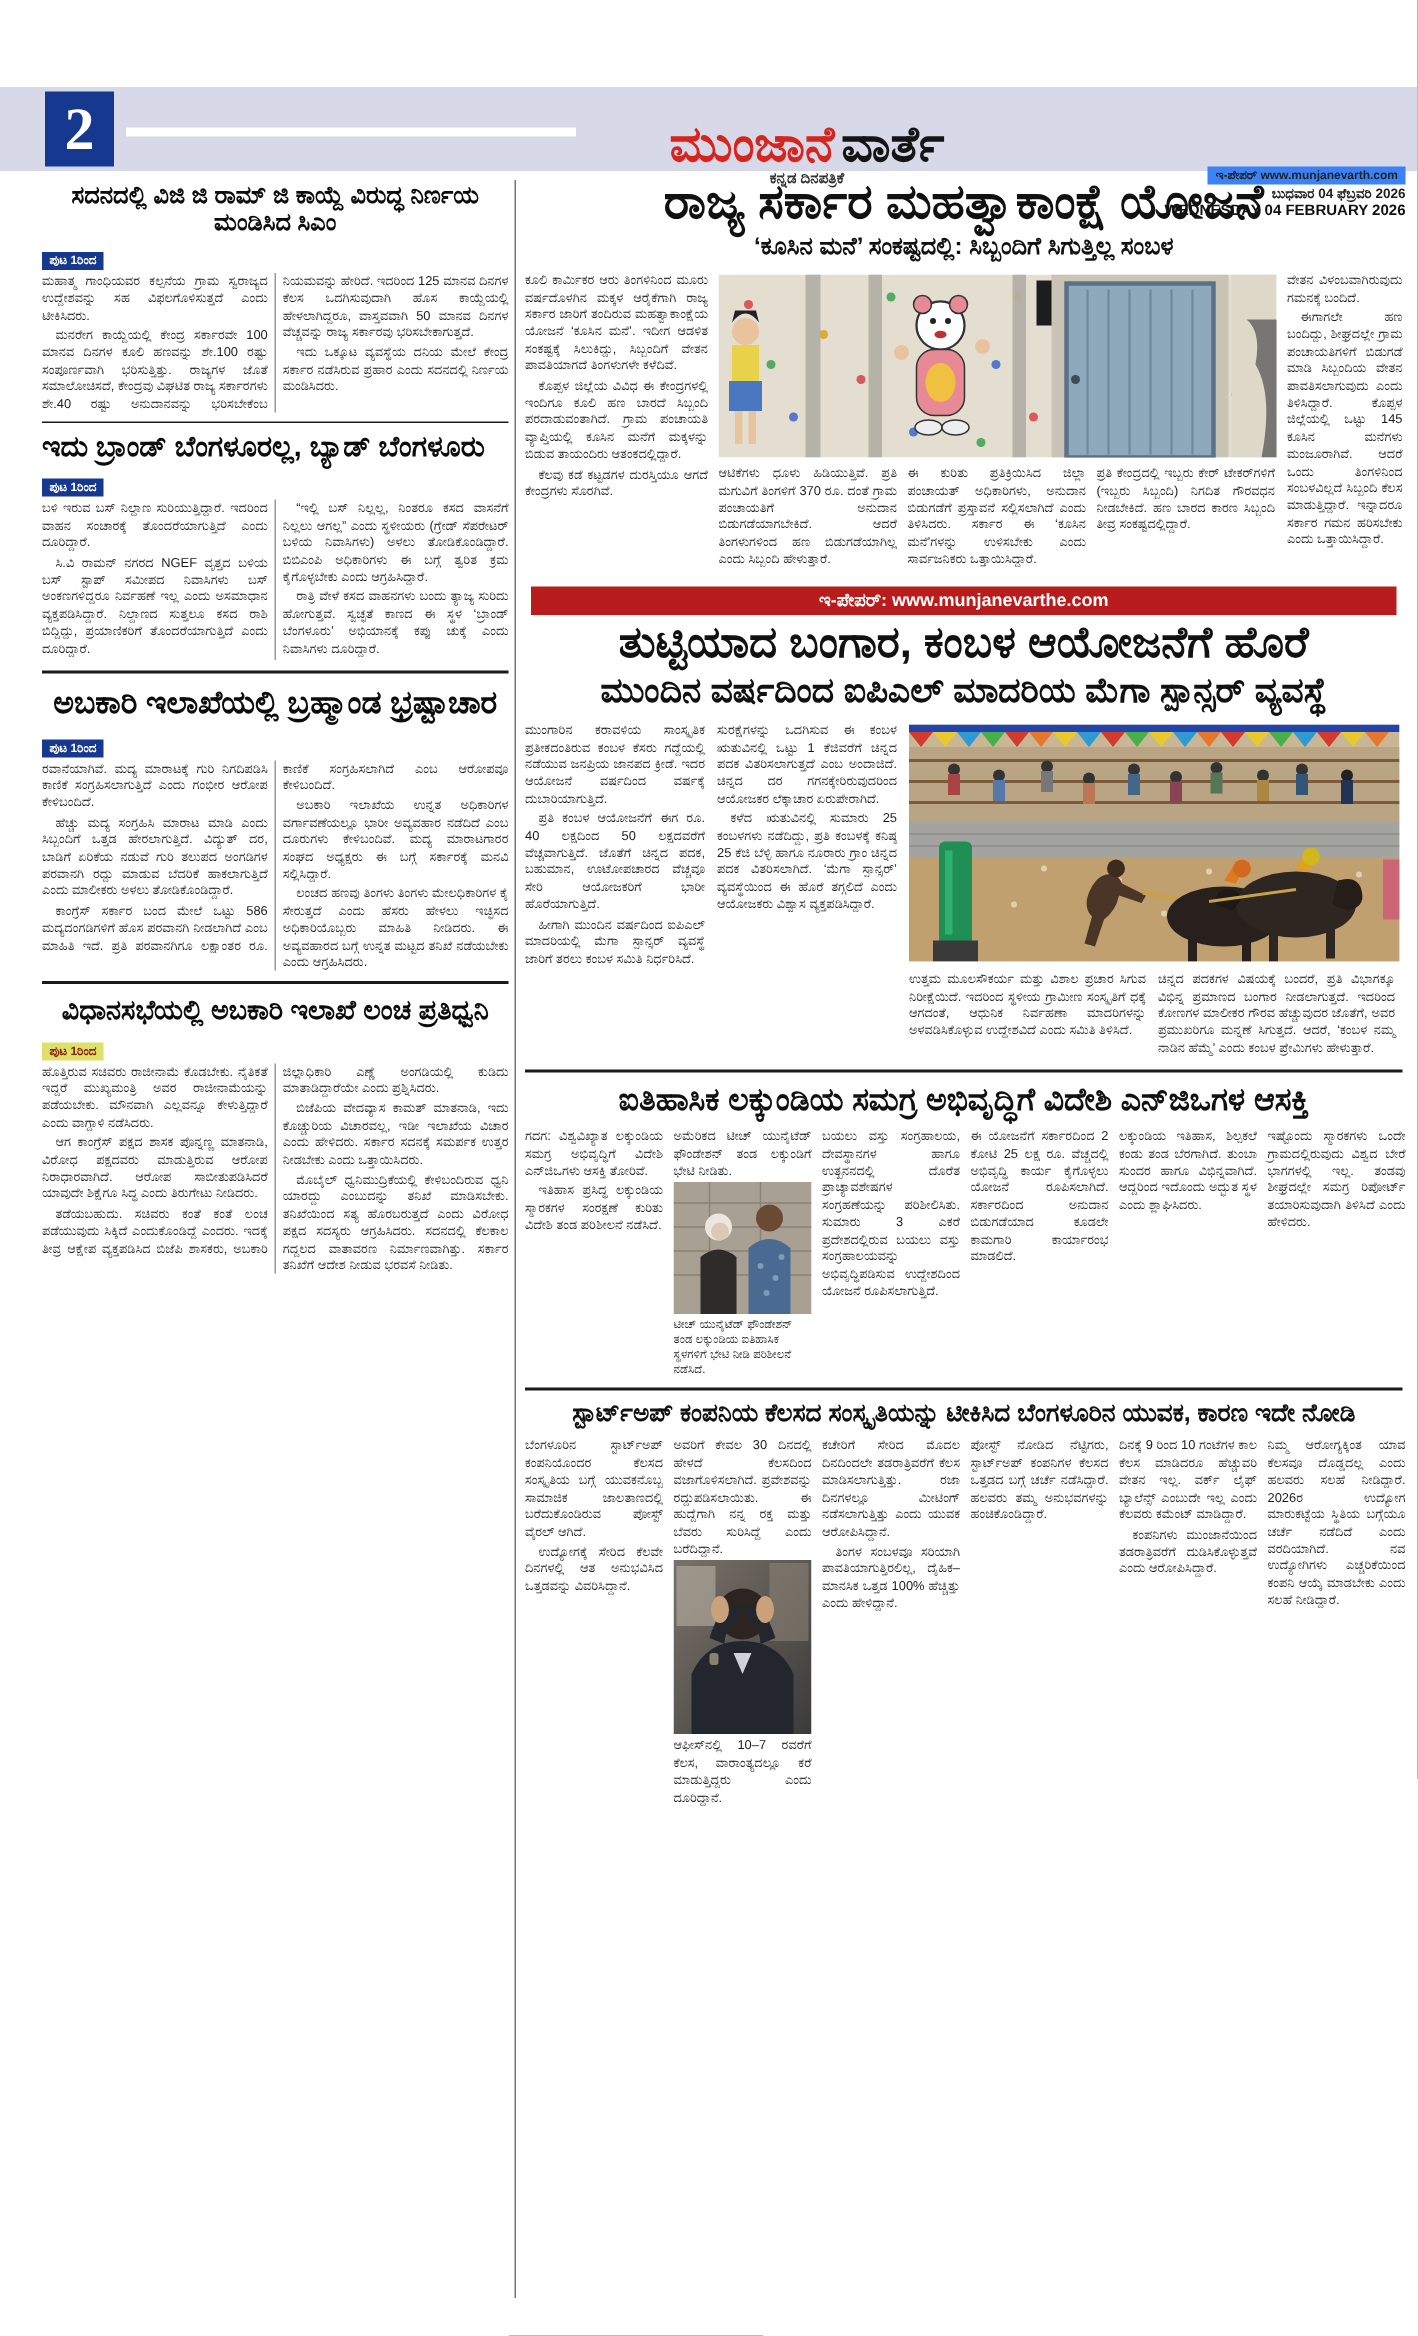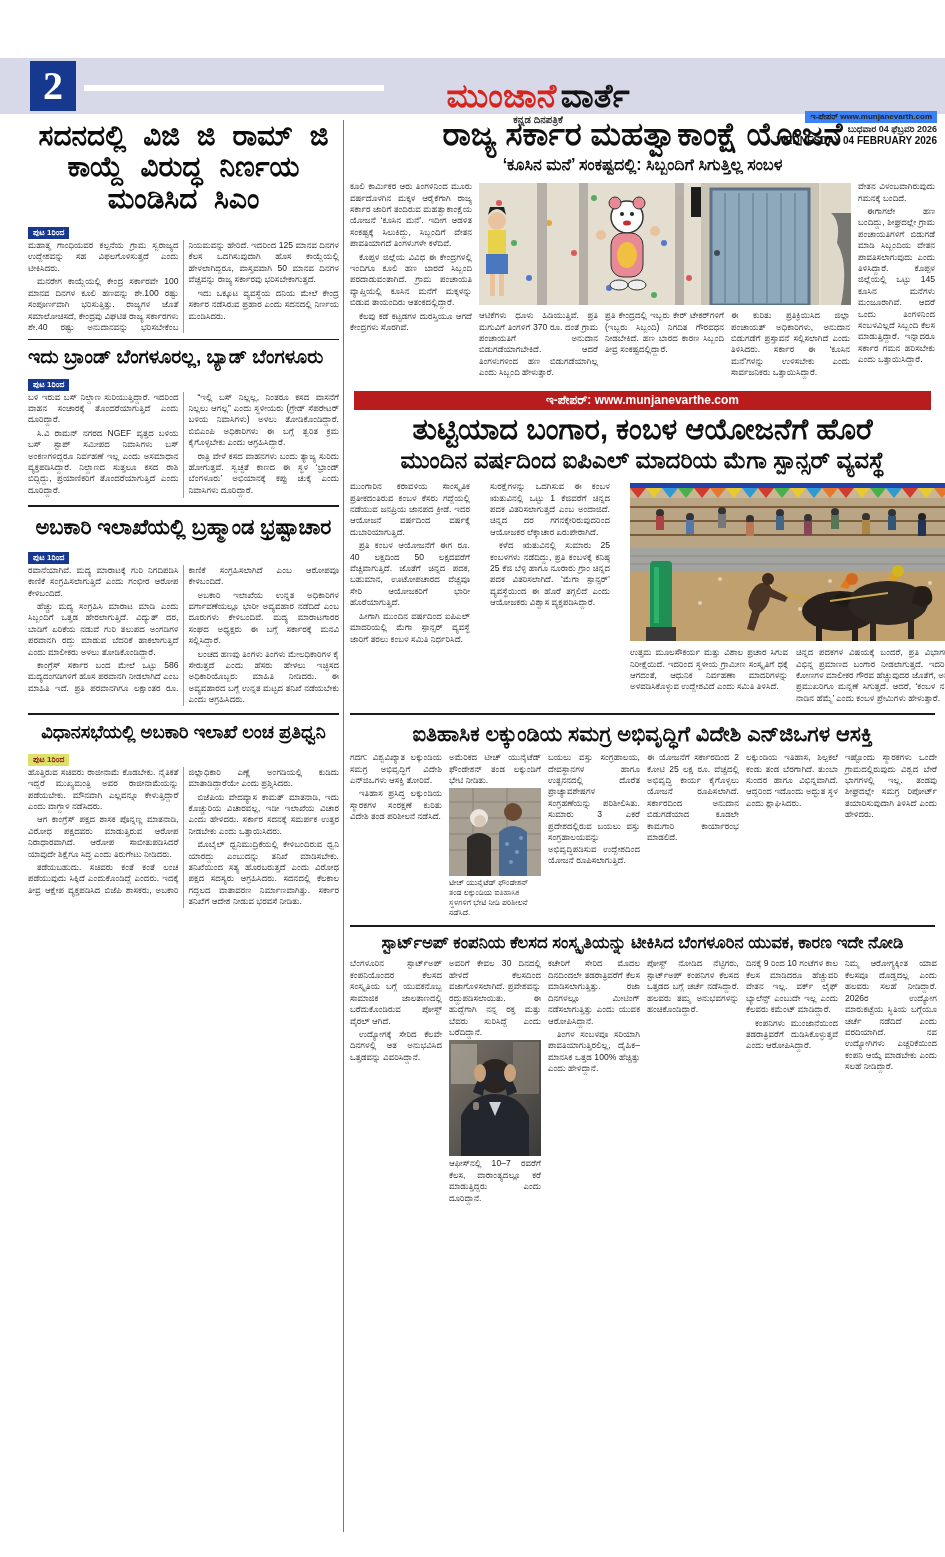--- a/index.html
+++ b/index.html
@@ -18,21 +18,21 @@
   .epaper-box{display:inline-block;background:#3b82f6;font-size:8px;font-weight:bold;color:#222;
               padding:1px 5px;margin-bottom:1px;margin-top:48px;}
   .date-kn{font-size:9px;font-weight:bold;color:#222;}
   .date-en{font-size:10px;font-weight:bold;color:#111;}
   
   .leftcol{position:absolute;left:28px;top:120px;width:311px;}
   .vrule{position:absolute;left:343px;top:120px;height:1412px;border-left:1px solid #777;}
   .rightcol{position:absolute;left:350px;top:118px;width:585px;}
   
   .headline{font-weight:bold;color:#0c0c0c;text-align:center;line-height:1.12;}
-  .hl-l1{font-size:28px;padding:2px 0 6px;font-family:Liberation Mono, monospace;}
+  .hl-l1{font-size:16px;padding:2px 0 6px;}
   .hl-l2{font-size:19px;text-align:left;padding:4px 0 6px;}
   .hl-l3{font-size:21px;padding:6px 0 8px;}
   .hl-l4{font-size:18px;padding:5px 0 7px;}
   .bodytext{font-size:8.6px;line-height:11.4px;text-align:justify;color:#1c1c1c;}
   .cols2{column-count:2;column-gap:10px;column-rule:1px solid #9a9a9a;}
   .bodytext p{margin:0 0 2px 0;text-indent:9px;}
   .bodytext p:first-child{text-indent:0;}
   .tag{display:inline-block;background:#16388f;color:#fff;font-size:8px;font-weight:bold;
        padding:1px 5px;margin-right:5px;vertical-align:1px;}
   .tag.yellow{background:#dde06a;color:#8a1d12;}
@@ -47,21 +47,21 @@
   .r1-right{width:77px;flex:none;}
   .r1-below{display:flex;gap:7px;margin-top:5px;}
   .r1-below .bc{width:119px;flex:none;}
   .photo{display:block;}
   
   .epaper-bar{background:#b91c1c;color:#fff;text-align:center;font-weight:bold;font-size:12px;
               height:19px;line-height:19px;margin:10px 4px 4px;}
   
   .hl-k1{font-size:29px;font-weight:bold;text-align:center;line-height:1.08;margin-top:2px;}
   .hl-k2{font-size:23px;font-weight:bold;text-align:center;line-height:1.1;margin-top:3px;}
-  .k-grid{display:flex;gap:20px;margin-top:8px;}
+  .k-grid{display:flex;gap:8px;margin-top:8px;}
   .k-c1,.k-c2{width:120px;flex:none;}
   .k-right{width:327px;flex:none;}
   .k-below{display:flex;gap:8px;margin-top:6px;}
   .k-below .bc{width:158px;flex:none;}
   
   .hl-ngo{font-size:21px;font-weight:bold;text-align:center;padding:5px 0 6px;}
   .hl-start{font-size:16.5px;font-weight:bold;text-align:center;padding:4px 0 6px;}
   .wide-grid{display:flex;gap:7px;}
   .wide-grid .wc{width:92px;flex:none;}
   .caption{font-size:7.8px;line-height:10px;font-weight:normal;color:#222;text-align:left;margin-top:2px;}
@@ -225,24 +225,24 @@
             <circle cx="238" cy="70" r="3" fill="#3c4c58"></circle>
 
             <rect x="342" y="0" width="30" height="122" fill="#ded8c8"></rect>
             <path d="M352 30 q10 8 6 30 q12 20 4 62 l14 0 0 -92 z" fill="#555" opacity="0.75"></path>
           </svg>
           <div class="r1-below">
             <div class="bc bodytext">
                 <p>ಆಟಿಕೆಗಳು ಧೂಳು ಹಿಡಿಯುತ್ತಿವೆ. ಪ್ರತಿ ಮಗುವಿಗೆ ತಿಂಗಳಿಗೆ 370 ರೂ. ದಂತೆ ಗ್ರಾಮ ಪಂಚಾಯತಿಗೆ ಅನುದಾನ ಬಿಡುಗಡೆಯಾಗಬೇಕಿದೆ. ಆದರೆ ತಿಂಗಳುಗಳಿಂದ ಹಣ ಬಿಡುಗಡೆಯಾಗಿಲ್ಲ ಎಂದು ಸಿಬ್ಬಂದಿ ಹೇಳುತ್ತಾರೆ.</p>
               </div>
             <div class="bc bodytext">
-                <p>ಪ್ರತಿ ಕೇಂದ್ರದಲ್ಲಿ ಇಬ್ಬರು ಕೇರ್ ಟೇಕರ್‌ಗಳಿಗೆ (ಇಬ್ಬರು ಸಿಬ್ಬಂದಿ) ನಿಗದಿತ ಗೌರವಧನ ನೀಡಬೇಕಿದೆ. ಹಣ ಬಾರದ ಕಾರಣ ಸಿಬ್ಬಂದಿ ತೀವ್ರ ಸಂಕಷ್ಟದಲ್ಲಿದ್ದಾರೆ.</p>
+                <p>ಈ ಕುರಿತು ಪ್ರತಿಕ್ರಿಯಿಸಿದ ಜಿಲ್ಲಾ ಪಂಚಾಯತ್ ಅಧಿಕಾರಿಗಳು, ಅನುದಾನ ಬಿಡುಗಡೆಗೆ ಪ್ರಸ್ತಾವನೆ ಸಲ್ಲಿಸಲಾಗಿದೆ ಎಂದು ತಿಳಿಸಿದರು. ಸರ್ಕಾರ ಈ ‘ಕೂಸಿನ ಮನೆ’ಗಳನ್ನು ಉಳಿಸಬೇಕು ಎಂದು ಸಾರ್ವಜನಿಕರು ಒತ್ತಾಯಿಸಿದ್ದಾರೆ.</p>
               </div>
             <div class="bc bodytext">
-                <p>ಈ ಕುರಿತು ಪ್ರತಿಕ್ರಿಯಿಸಿದ ಜಿಲ್ಲಾ ಪಂಚಾಯತ್ ಅಧಿಕಾರಿಗಳು, ಅನುದಾನ ಬಿಡುಗಡೆಗೆ ಪ್ರಸ್ತಾವನೆ ಸಲ್ಲಿಸಲಾಗಿದೆ ಎಂದು ತಿಳಿಸಿದರು. ಸರ್ಕಾರ ಈ ‘ಕೂಸಿನ ಮನೆ’ಗಳನ್ನು ಉಳಿಸಬೇಕು ಎಂದು ಸಾರ್ವಜನಿಕರು ಒತ್ತಾಯಿಸಿದ್ದಾರೆ.</p>
+                <p>ಪ್ರತಿ ಕೇಂದ್ರದಲ್ಲಿ ಇಬ್ಬರು ಕೇರ್ ಟೇಕರ್‌ಗಳಿಗೆ (ಇಬ್ಬರು ಸಿಬ್ಬಂದಿ) ನಿಗದಿತ ಗೌರವಧನ ನೀಡಬೇಕಿದೆ. ಹಣ ಬಾರದ ಕಾರಣ ಸಿಬ್ಬಂದಿ ತೀವ್ರ ಸಂಕಷ್ಟದಲ್ಲಿದ್ದಾರೆ.</p>
               </div>
           </div>
         </div>
         <div class="r1-right bodytext">
             <p>ವೇತನ ವಿಳಂಬವಾಗಿರುವುದು ಗಮನಕ್ಕೆ ಬಂದಿದೆ.</p>
             <p>ಈಗಾಗಲೇ ಹಣ ಬಂದಿದ್ದು, ಶೀಘ್ರದಲ್ಲೇ ಗ್ರಾಮ ಪಂಚಾಯತಿಗಳಿಗೆ ಬಿಡುಗಡೆ ಮಾಡಿ ಸಿಬ್ಬಂದಿಯ ವೇತನ ಪಾವತಿಸಲಾಗುವುದು ಎಂದು ತಿಳಿಸಿದ್ದಾರೆ. ಕೊಪ್ಪಳ ಜಿಲ್ಲೆಯಲ್ಲಿ ಒಟ್ಟು 145 ಕೂಸಿನ ಮನೆಗಳು ಮಂಜೂರಾಗಿವೆ. ಆದರೆ ಒಂದು ತಿಂಗಳಿನಿಂದ ಸಂಬಳವಿಲ್ಲದೆ ಸಿಬ್ಬಂದಿ ಕೆಲಸ ಮಾಡುತ್ತಿದ್ದಾರೆ. ಇನ್ನಾದರೂ ಸರ್ಕಾರ ಗಮನ ಹರಿಸಬೇಕು ಎಂದು ಒತ್ತಾಯಿಸಿದ್ದಾರೆ.</p>
           </div>
       </div>
     </div>
 

